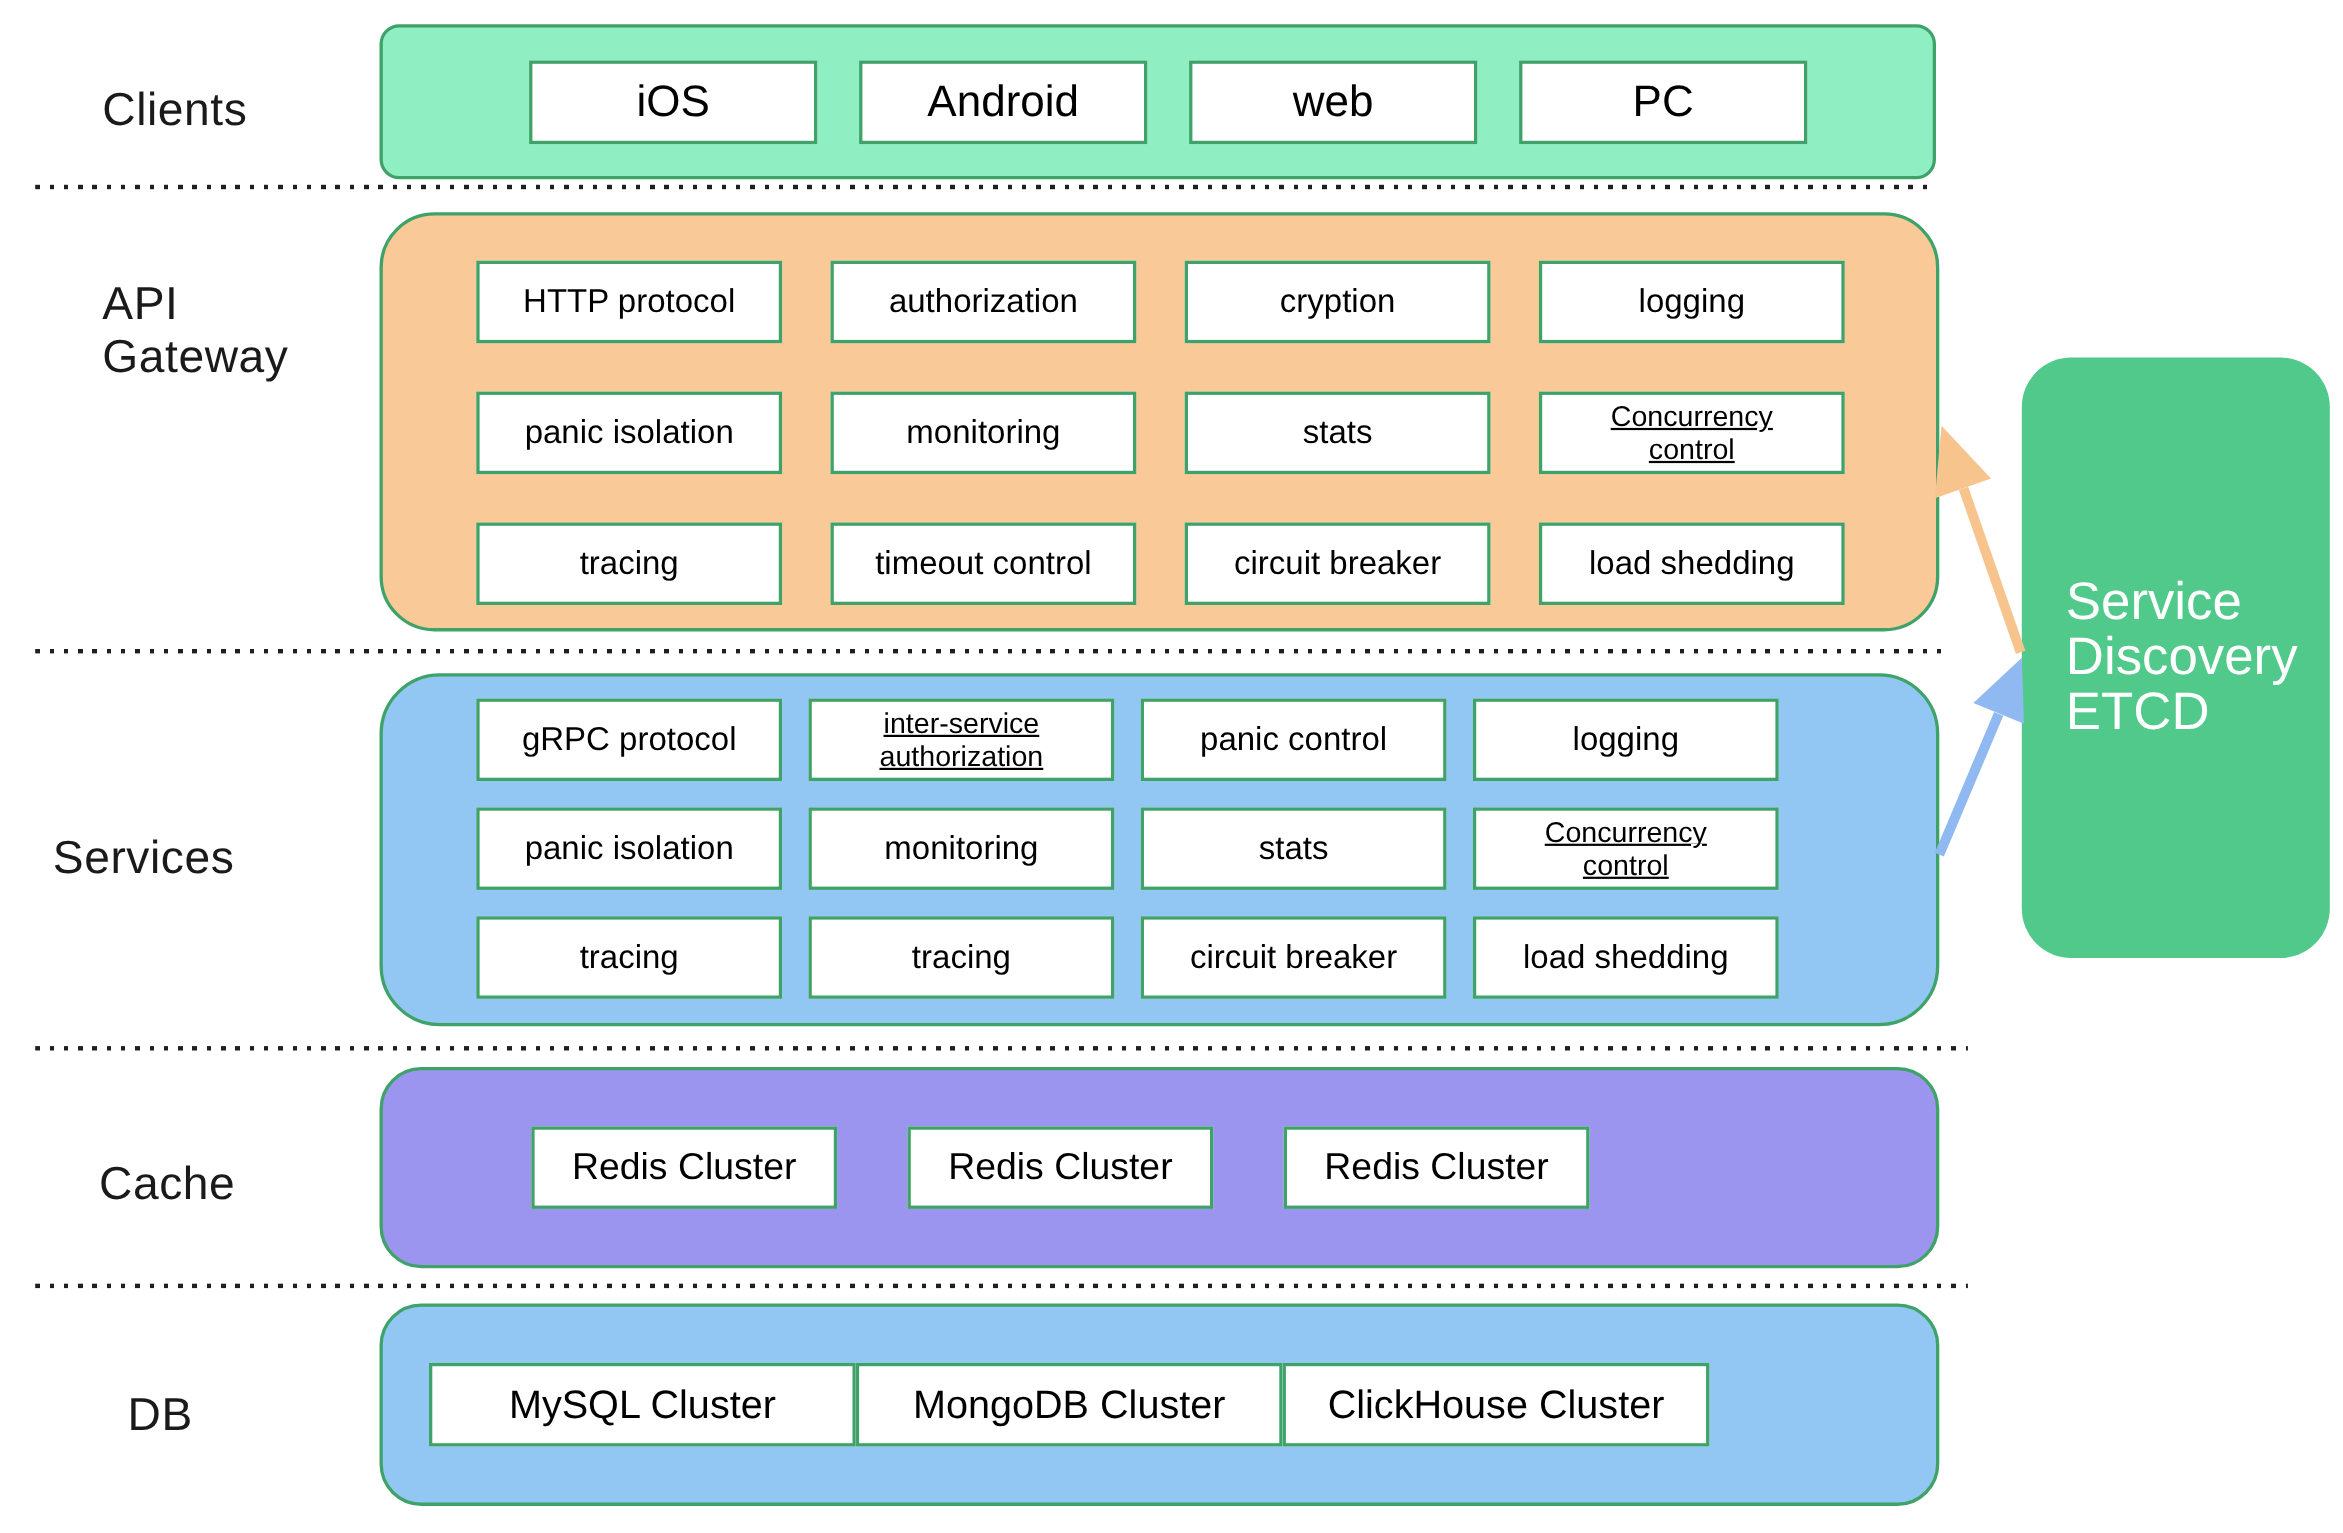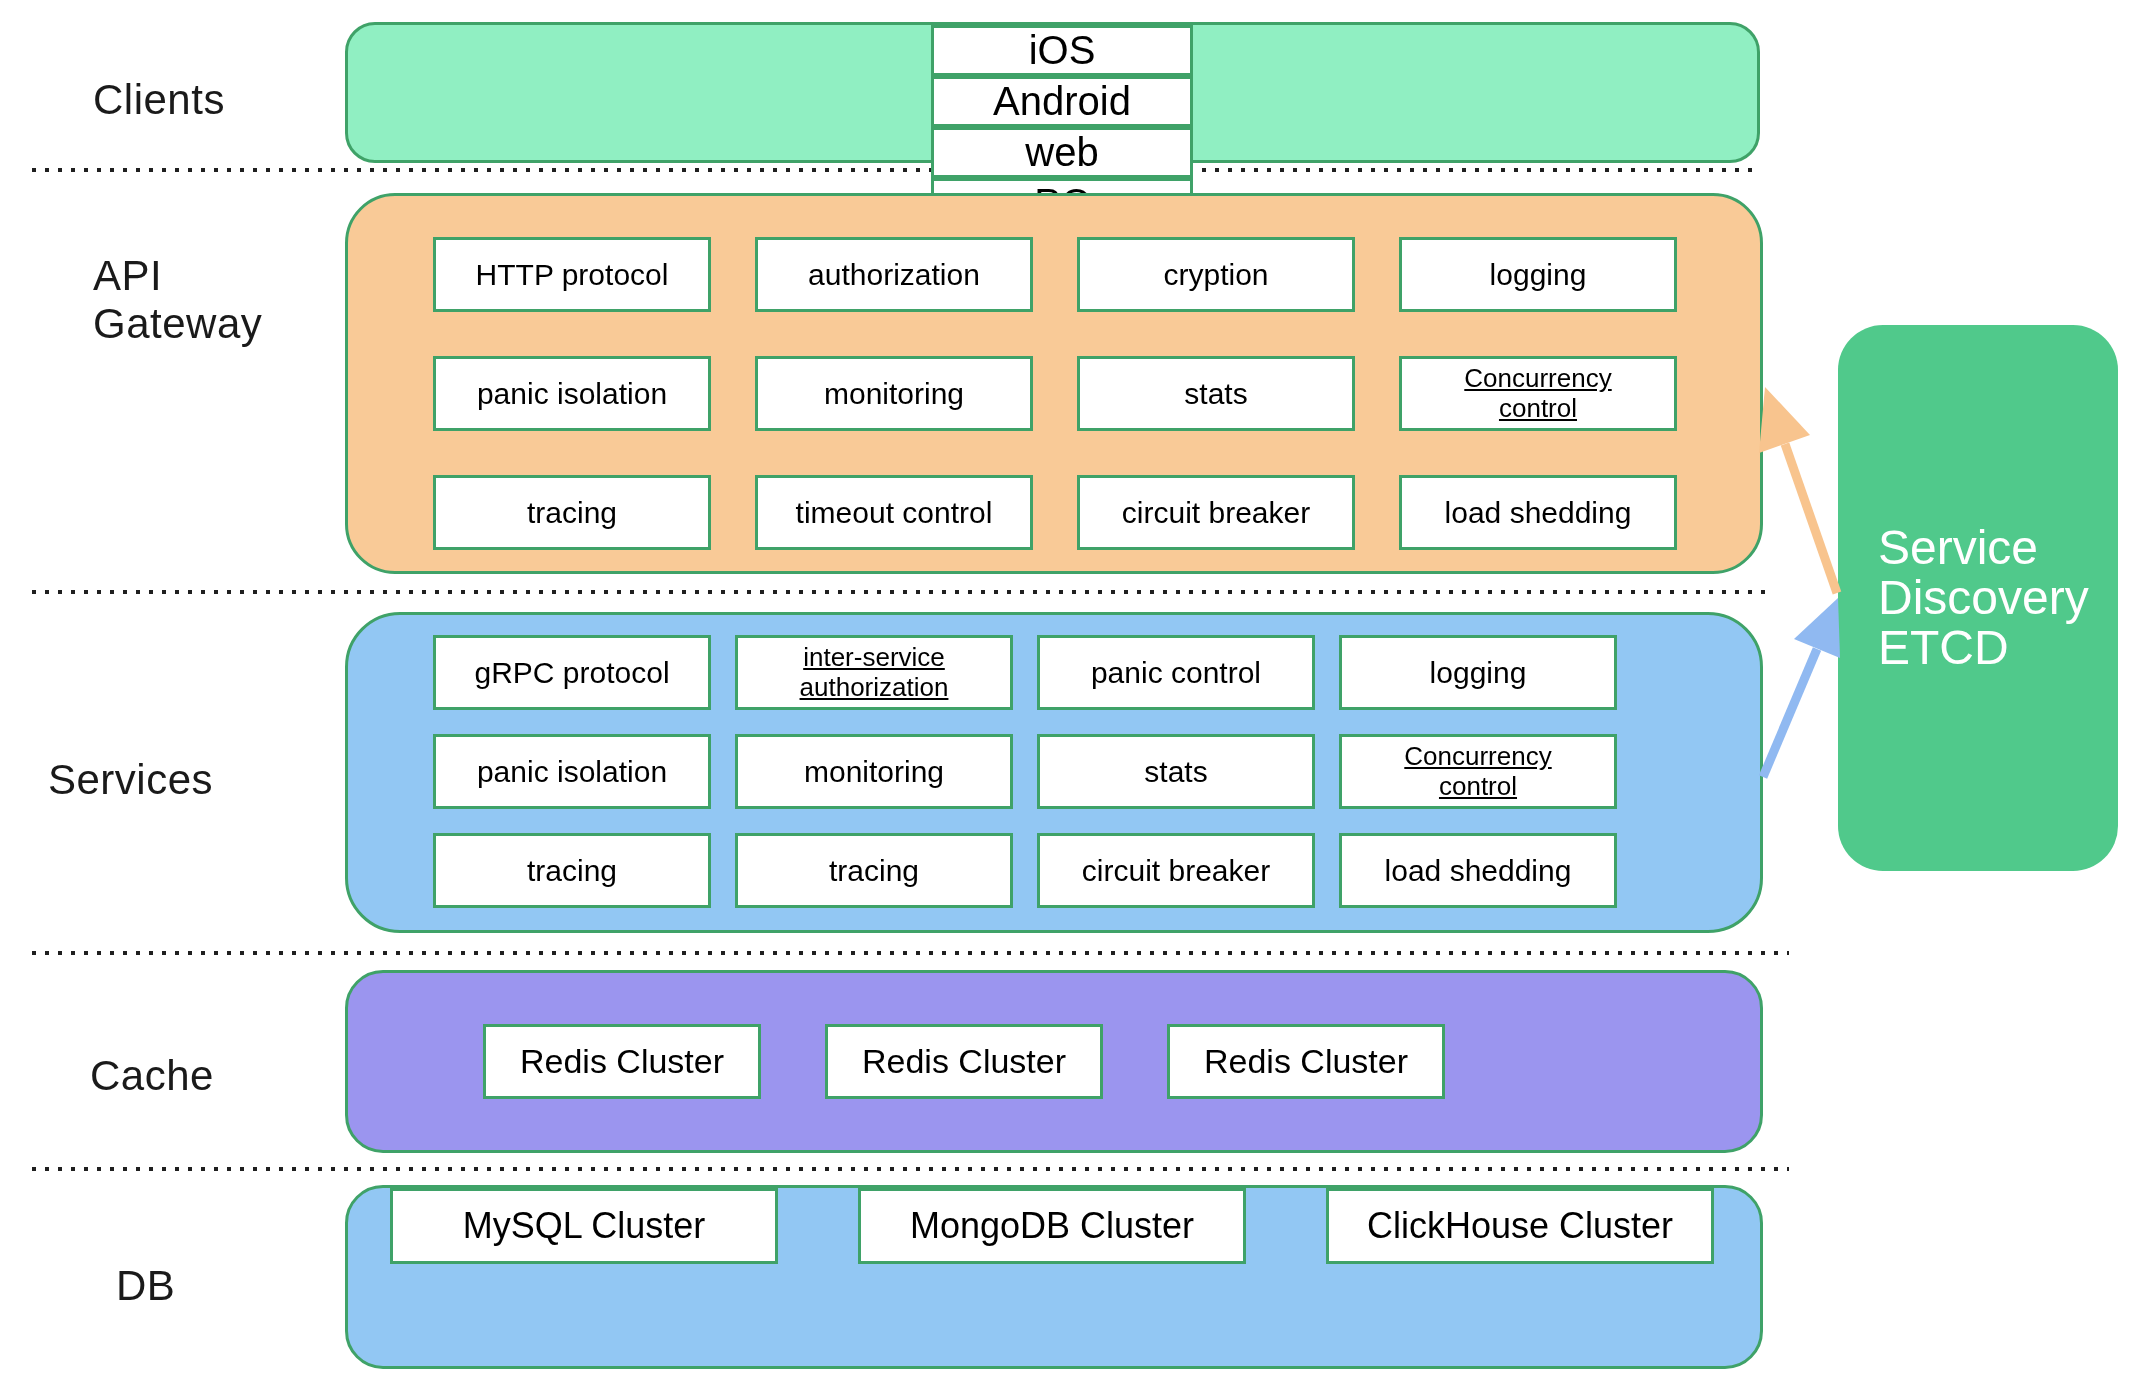--- a/index.html
+++ b/index.html
@@ -22,25 +22,24 @@
   #label-gateway{left:93px;top:252px;}
   #label-services{left:48px;top:756px;}
   #label-cache{left:90px;top:1052px;}
   #label-db{left:116px;top:1262px;}
 
   
   .layer{
     position:absolute; box-sizing:border-box; border:3px solid var(--box-border);
   }
   #clients-box{
-    left:345px; top:22px; width:1415px; height:141px; border-radius:30px;
+    left:345px; top:22px; width:1415px; height:141px; border-radius:18px;
     background:var(--clients-fill);
     display:flex; align-items:center; justify-content:space-between;
     padding:0 114px 0 133px;
-    flex-direction:column;
   }
   #gateway-box{
     left:345px; top:193px; width:1418px; height:381px; border-radius:50px;
     background:var(--gateway-fill);
     display:grid; grid-template-columns:repeat(4,278px); grid-auto-rows:75px;
     column-gap:50px; row-gap:39px; padding:41px 0 0 85px;gap:44px;
   }
   #services-box{
     left:345px; top:612px; width:1418px; height:321px; border-radius:55px;
     background:var(--services-fill);
@@ -48,21 +47,21 @@
     column-gap:50px; row-gap:36px; padding:20px 0 0 85px;gap:24px;
   }
   #cache-box{
     left:345px; top:970px; width:1418px; height:183px; border-radius:38px;
     background:var(--cache-fill);
     display:flex; align-items:center; padding-left:135px; gap:64px;
   }
   #db-box{
     left:345px; top:1185px; width:1418px; height:184px; border-radius:38px;
     background:var(--db-fill);
-    display:flex; align-items:flex-start; padding-left:42px; gap:80px;
+    display:flex; align-items:center; padding-left:42px; 
   }
   #etcd-box{
     left:1838px; top:325px; width:280px; height:546px; border-radius:45px;
     background:var(--etcd-fill); border:none;
     display:flex; flex-direction:column; justify-content:center;
     padding-left:40px; color:var(--etcd-text); font-size:48px; line-height:50px;
   }
 
   
   .cell,.chip{

